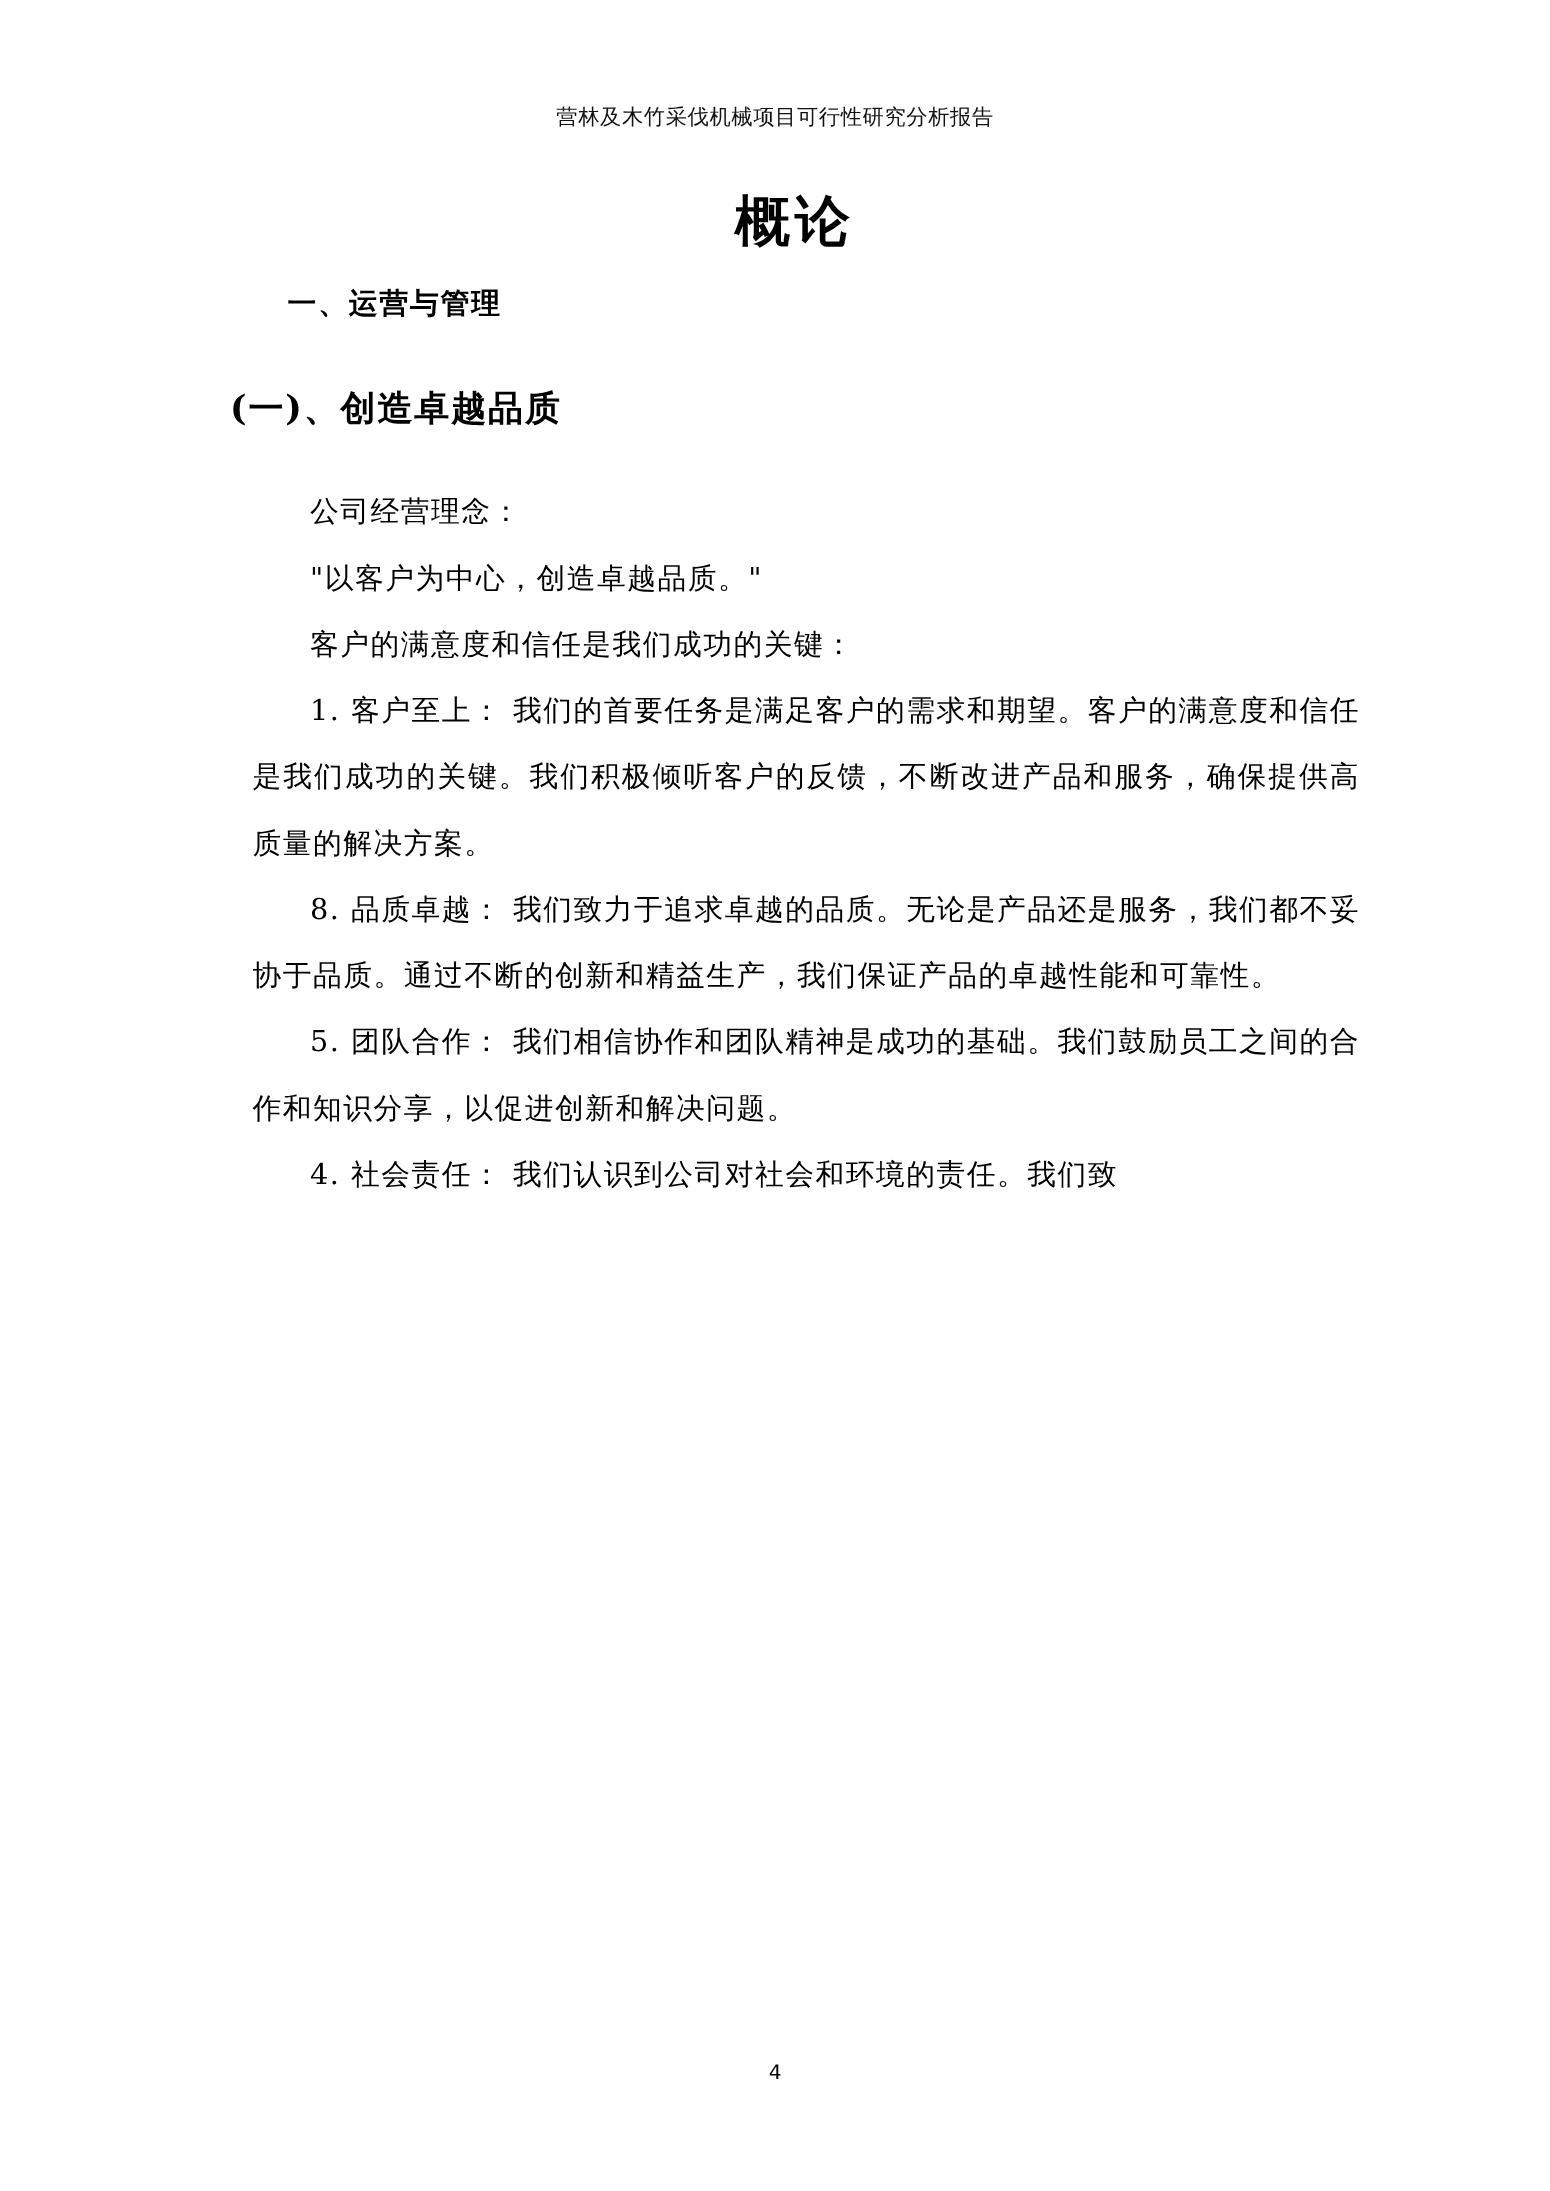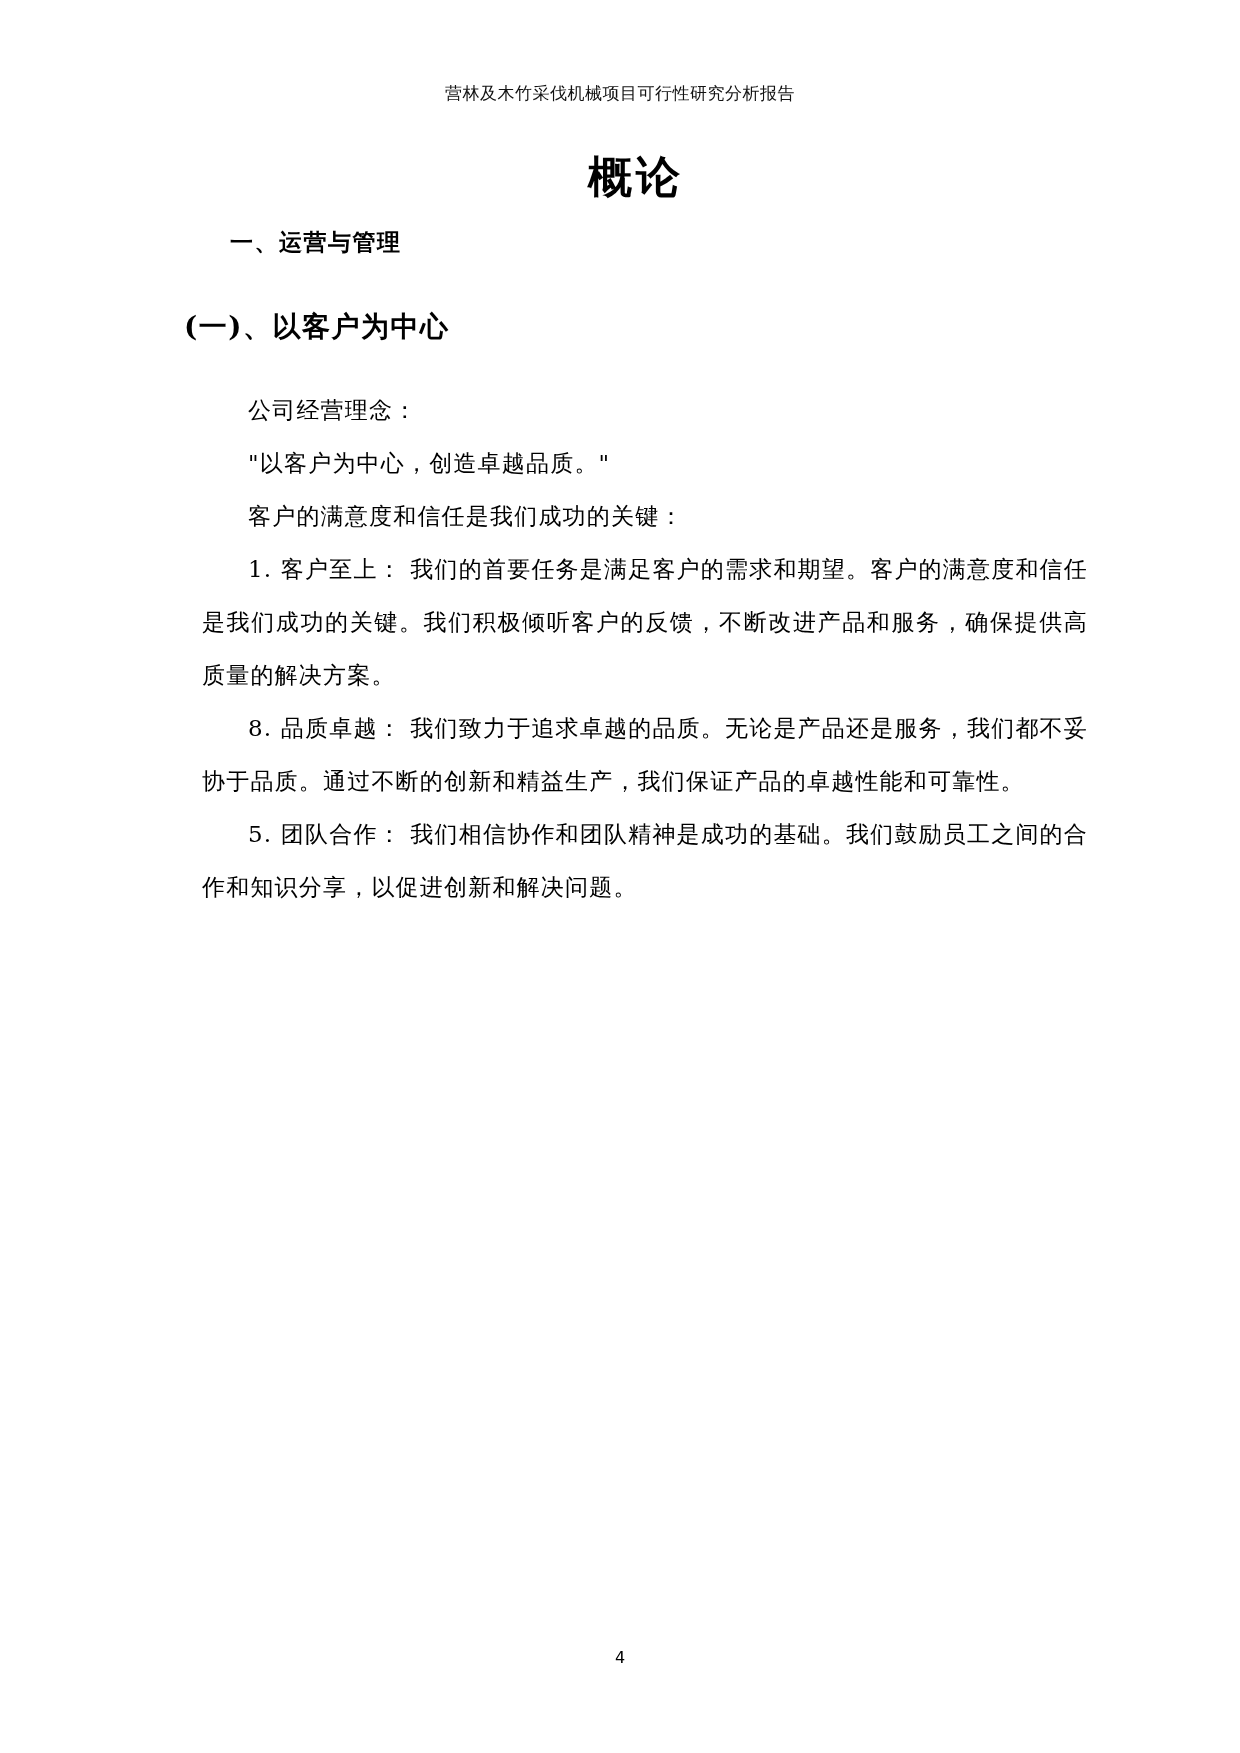--- a/index.html
+++ b/index.html
@@ -103,29 +103,30 @@
   <div class="content">
 
     <h1 class="doc-title">概论</h1>
 
 
     <div class="h2-wrap">
       <p class="h2">一、运营与管理</p>
     </div>
 
     <div class="h3-wrap">
-      <p class="h3">(一)、以客户为中心</p>
+      <p class="h3">(一)、创造卓越品质</p>
     </div>
 
     <div class="body-block">
       <p class="para">公司经营理念：</p>
       <p class="para">"以客户为中心，创造卓越品质。"</p>
       <p class="para">客户的满意度和信任是我们成功的关键：</p>
       <p class="para">1. 客户至上： 我们的首要任务是满足客户的需求和期望。客户的满意度和信任是我们成功的关键。我们积极倾听客户的反馈，不断改进产品和服务，确保提供高质量的解决方案。</p>
       <p class="para">8. 品质卓越： 我们致力于追求卓越的品质。无论是产品还是服务，我们都不妥协于品质。通过不断的创新和精益生产，我们保证产品的卓越性能和可靠性。</p>
       <p class="para">5. 团队合作： 我们相信协作和团队精神是成功的基础。我们鼓励员工之间的合作和知识分享，以促进创新和解决问题。</p>
+      <p class="para">4. 社会责任： 我们认识到公司对社会和环境的责任。我们致</p>
     </div>
 
   </div>
 
   <div class="footer">4</div>
 
 </div>
 
 </body></html>

